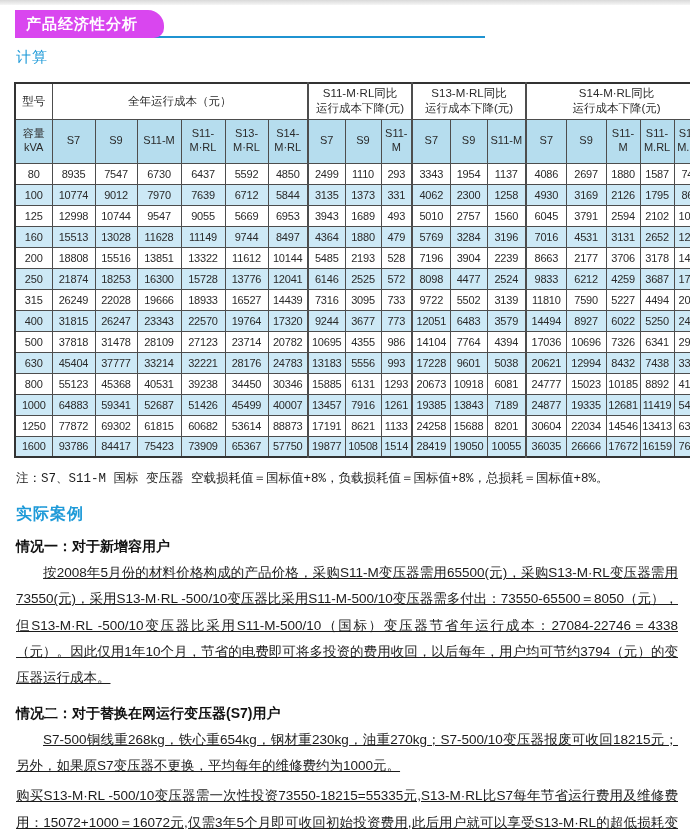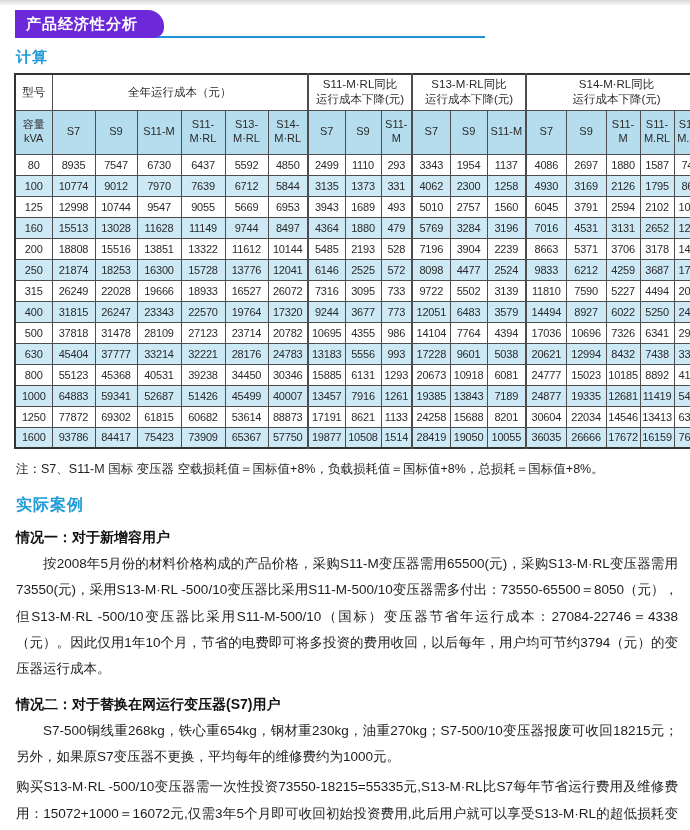--- a/index.html
+++ b/index.html
@@ -21,29 +21,29 @@
   .banner-row {
     margin: 10px 0 0 15px;
     width: 470px;
     border-bottom: 2px solid #1f93d1;
     height: 28px;
     position: relative;
   }
   .banner-tab {
     position: absolute; left: 0; bottom: -2px;
     height: 28px; min-width: 148px;
-    background: #6d28d9; color: #fff;
+    background: #d946ef; color: #fff;
     font-weight: bold; font-size: 15px; line-height: 28px;
     padding: 0 26px 0 11px;
     border-radius: 0 16px 10px 0;
     letter-spacing: 1px;
   }
   .h-calc {
-    color: #1e9ad8; font-weight: bold; font-size: 15px;
-    margin: 10px 0 6px 16px; letter-spacing: 1px;
+    color: #1e9ad8; font-weight: normal; font-size: 15px;
+    margin: 10px 0 15px 16px; letter-spacing: 1px;
   }
   
   table.cost {
     border-collapse: collapse; table-layout: fixed;
     width: 668px; margin: 0 0 0 14px;
     text-align: center;
     border: 2px solid #333;
   }
   .cost th, .cost td {
     border: 1px solid #4d4d4d;
@@ -52,26 +52,26 @@
     color: #2a2a2a;
     overflow: hidden;
   }
   .cost thead tr.gh th { font-size: 11.5px; height: 36px; background: #fff; white-space: pre-line; line-height: 1.3; }
   .cost thead tr.sh th { font-size: 11px; height: 44px; background: #b6ddee; white-space: pre-line; line-height: 1.25; }
   .cost tbody td { font-size: 11px; height: 21px; letter-spacing: -0.2px; }
   .cost tbody td.cap { font-size: 11px; }
   .cost tbody tr.band td { background: #cde9f6; }
   .cost .gsep { border-left-width: 2px; }
   
-  .note { font-size: 12.5px; margin: 12px 16px 0 16px; color: #1c1c1c; }
+  .note { font-size: 12.5px; margin: 12px 16px 0 16px; color: #1c1c1c; font-family: Liberation Mono, monospace; }
   .h-cases { color: #1e9ad8; font-weight: bold; font-size: 16px; margin: 17px 12px 0 16px; letter-spacing: 1px; }
   .case-title { font-size: 14px; font-weight: bold; margin: 13px 17px 0 16px; color: #111; }
   .para {
     font-size: 13.5px; line-height: 1.95; text-align: justify;
-    margin: 4px 12px 0 16px; text-indent: 2em; color: #1c1c1c;
+    margin: 4px 12px 0 16px; text-indent: 2em; color: #1c1c1c; text-decoration: underline;
   }
   .para.noindent { text-indent: 0; }
 </style>
 </head>
 <body>
 
 <div class="edge-top"></div>
 
 <div class="banner-row">
   <div class="banner-tab">产品经济性分析</div>
@@ -229,21 +229,21 @@
         <td>13322</td>
         <td>11612</td>
         <td>10144</td>
         <td class="gsep">5485</td>
         <td>2193</td>
         <td>528</td>
         <td class="gsep">7196</td>
         <td>3904</td>
         <td>2239</td>
         <td class="gsep">8663</td>
-        <td>5371</td>
+        <td>2177</td>
         <td>3706</td>
         <td>3178</td>
         <td>1467</td>
       </tr>
       <tr class="band">
         <td class="cap">250</td>
         <td>21874</td>
         <td>18253</td>
         <td>16300</td>
         <td>15728</td>
@@ -261,21 +261,21 @@
         <td>3687</td>
         <td>1735</td>
       </tr>
       <tr>
         <td class="cap">315</td>
         <td>26249</td>
         <td>22028</td>
         <td>19666</td>
         <td>18933</td>
         <td>16527</td>
-        <td>26072</td>
+        <td>14439</td>
         <td class="gsep">7316</td>
         <td>3095</td>
         <td>733</td>
         <td class="gsep">9722</td>
         <td>5502</td>
         <td>3139</td>
         <td class="gsep">11810</td>
         <td>7590</td>
         <td>5227</td>
         <td>4494</td>

